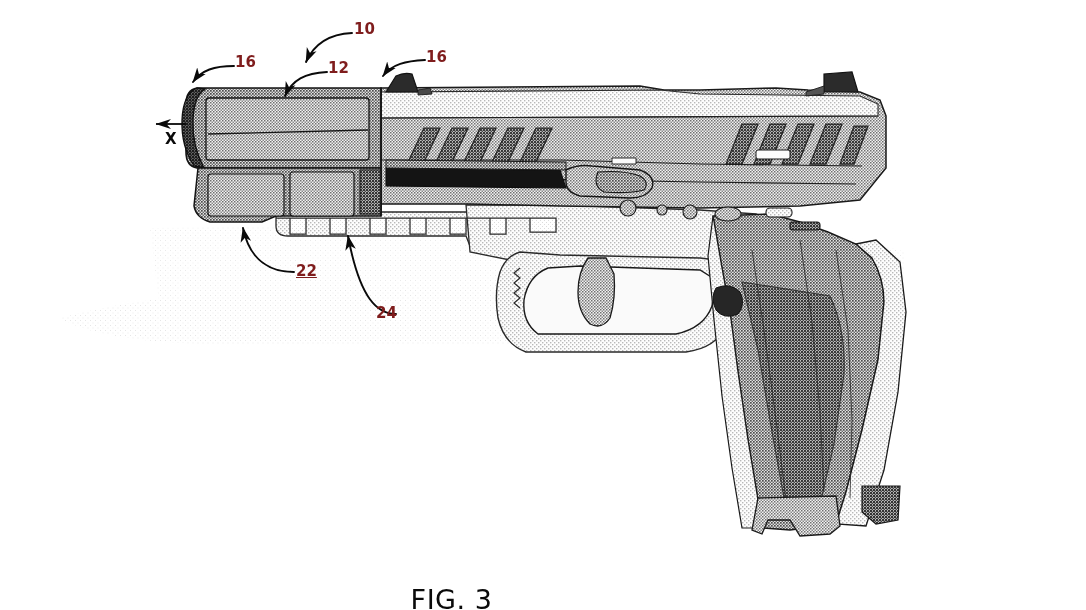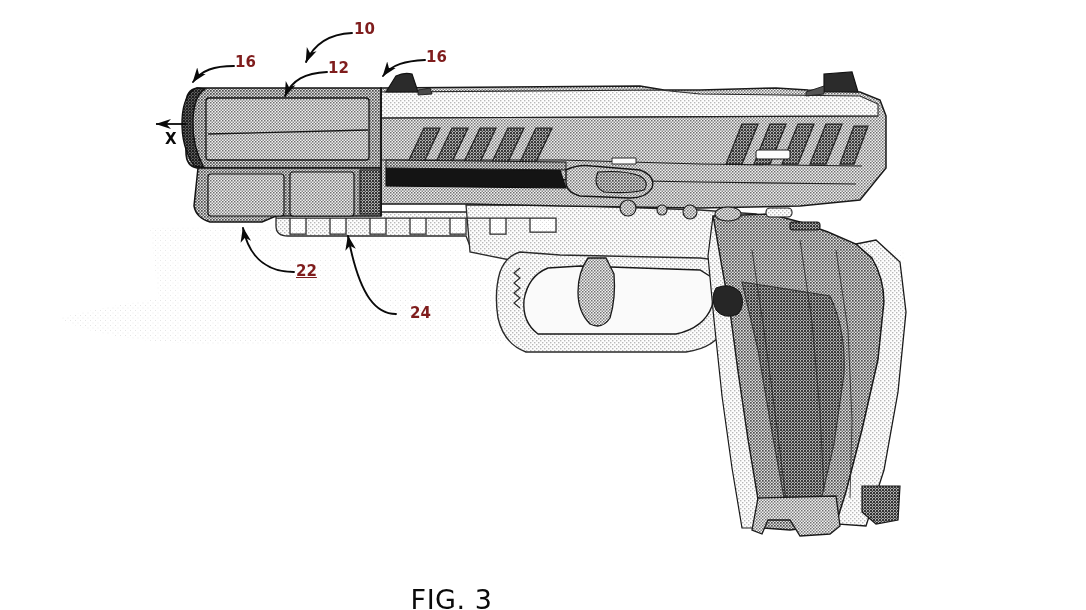--- a/index.html
+++ b/index.html
@@ -280,19 +280,19 @@
     <g>
       <path d="M186,124 L156,124" fill="none" stroke="#0a0a0a" stroke-width="1.8" marker-end="url(#arrowHeadAxis)"></path>
     </g>
   </svg>
 
   <div class="ref-num" style="left:354px; top:22px;">10</div>
   <div class="ref-num" style="left:328px; top:61px;">12</div>
   <div class="ref-num" style="left:426px; top:50px;">16</div>
   <div class="ref-num" style="left:235px; top:55px;">16</div>
   <div class="ref-num" style="left:296px; top:264px;text-decoration:underline;">22</div>
-  <div class="ref-num" style="left:410px; top:306px;">24</div>
+  <div class="ref-num" style="left:376px; top:306px;">24</div>
 
   <div class="axis-label" style="left:165px; top:132px;">X</div>
 
   <div class="fig-caption">FIG. 3</div>
 
 </div>
 
 </body></html>

